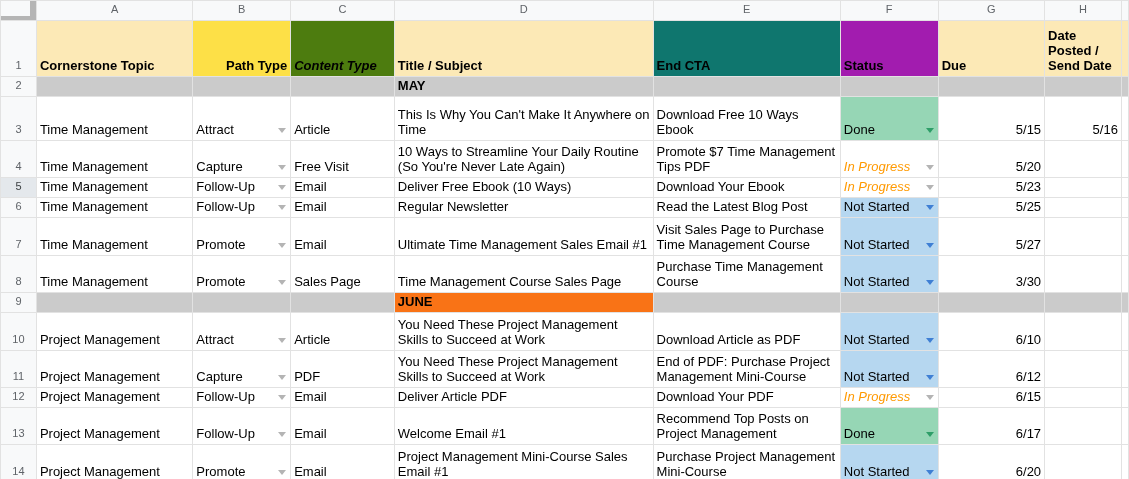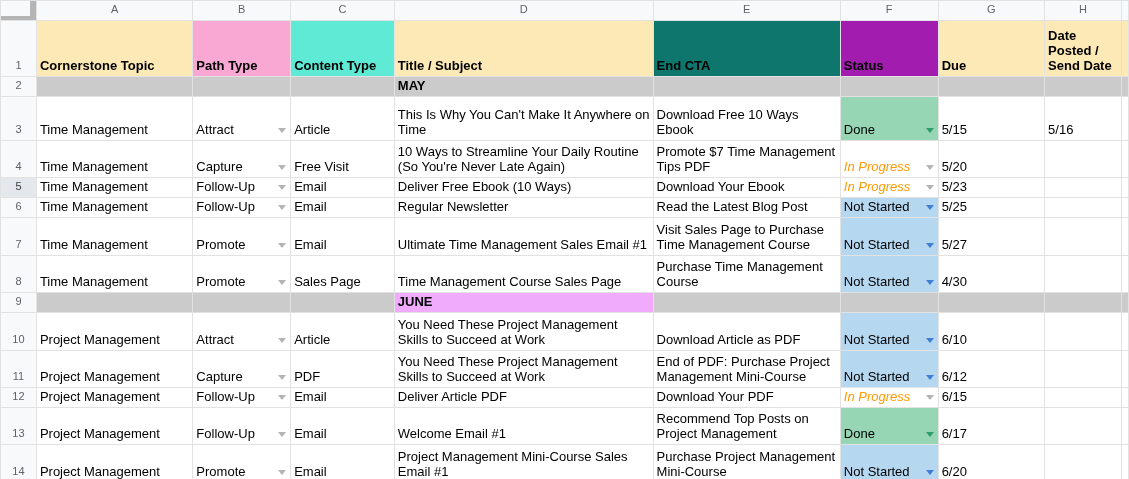--- a/index.html
+++ b/index.html
@@ -21,21 +21,21 @@
   .corner-bar-right{position:absolute;right:0;top:0;width:6px;height:100%;background:#b5b5b5;}
   .corner-bar-bottom{position:absolute;left:0;bottom:0;width:100%;height:4px;background:#b5b5b5;}
   td.rowhead{
     background:#f8f9fa;color:#5f6368;font-size:11px;text-align:center;
     vertical-align:middle;border:1px solid #d9d9d9;padding:0;
   }
   td.rowhead.active{background:#e4e8ec;color:#3c4043;}
   td.hdr{font-weight:bold;vertical-align:bottom;}
   td.band-label{font-weight:bold;margin-left:36px;}
   td.band{border-color:#d2d2d2;}
-  td.num{text-align:left;margin-left:25px;}
+  td.num{text-align:right;margin-left:25px;}
   .cellflex{display:flex;justify-content:center;align-items:flex-end;}
   .cellflex .lbl{flex:1 1 auto;min-width:0;}
   .tri{
     flex:0 0 auto;width:0;height:0;margin:0 1px 4px 2px;
     border-left:4px solid transparent;border-right:4px solid transparent;
     border-top:5px solid #b4b4b4;
   }
   .italic{font-style:italic;}
 </style>
 </head>
@@ -67,22 +67,22 @@
           <td class="colletter">D</td>
           <td class="colletter">E</td>
           <td class="colletter">F</td>
           <td class="colletter">G</td>
           <td class="colletter">H</td>
           <td class="colletter"></td>
         </tr>
         <tr style="height: 56px;">
           <td class="rowhead">1</td>
           <td class="hdr" style="background: rgb(252, 233, 182);">Cornerstone Topic</td>
-          <td class="hdr" style="background: #f9a8d4;">Path Type</td>
-          <td class="hdr" style="background: #5eead4;">Content Type</td>
+          <td class="hdr" style="background: #fde047; text-align: right;">Path Type</td>
+          <td class="hdr" style="background: #4d7c0f; font-style: italic;">Content Type</td>
           <td class="hdr" style="background: rgb(252, 233, 182);">Title / Subject</td>
           <td class="hdr" style="background: #0f766e;">End CTA</td>
           <td class="hdr" style="background: #a21caf;">Status</td>
           <td class="hdr" style="background: rgb(252, 233, 182);">Due</td>
           <td class="hdr" style="background: rgb(252, 233, 182);">Date Posted / Send Date</td>
           <td style="background: rgb(252, 233, 182);"></td>
         </tr>
         <tr style="height: 19px;">
           <td class="rowhead">2</td>
           <td class="band" style="background: rgb(203, 203, 203);"></td>
@@ -216,30 +216,30 @@
           </td>
           <td>Sales Page</td>
           <td>Time Management Course Sales Page</td>
           <td>Purchase Time Management Course</td>
           <td style="background: rgb(182, 215, 240);">
             <div class="cellflex">
               <span class="lbl">Not Started</span>
               <span class="tri" style="border-top-color: rgb(63, 127, 212);"></span>
             </div>
           </td>
-          <td class="num">4/30</td>
+          <td class="num">3/30</td>
           <td class="num"></td>
           <td></td>
         </tr>
         <tr style="height: 19px;">
           <td class="rowhead">9</td>
           <td class="band" style="background: rgb(203, 203, 203);"></td>
           <td class="band" style="background: rgb(203, 203, 203);"></td>
           <td class="band" style="background: rgb(203, 203, 203);"></td>
-          <td class="band band-label" style="background: #f0abfc;">JUNE</td>
+          <td class="band band-label" style="background: #f97316;">JUNE</td>
           <td class="band" style="background: rgb(203, 203, 203);"></td>
           <td class="band" style="background: rgb(203, 203, 203);"></td>
           <td class="band" style="background: rgb(203, 203, 203);"></td>
           <td class="band" style="background: rgb(203, 203, 203);"></td>
           <td class="band" style="background: rgb(203, 203, 203);"></td>
         </tr>
         <tr style="height: 38px;">
           <td class="rowhead">10</td>
           <td>Project Management</td>
           <td>

